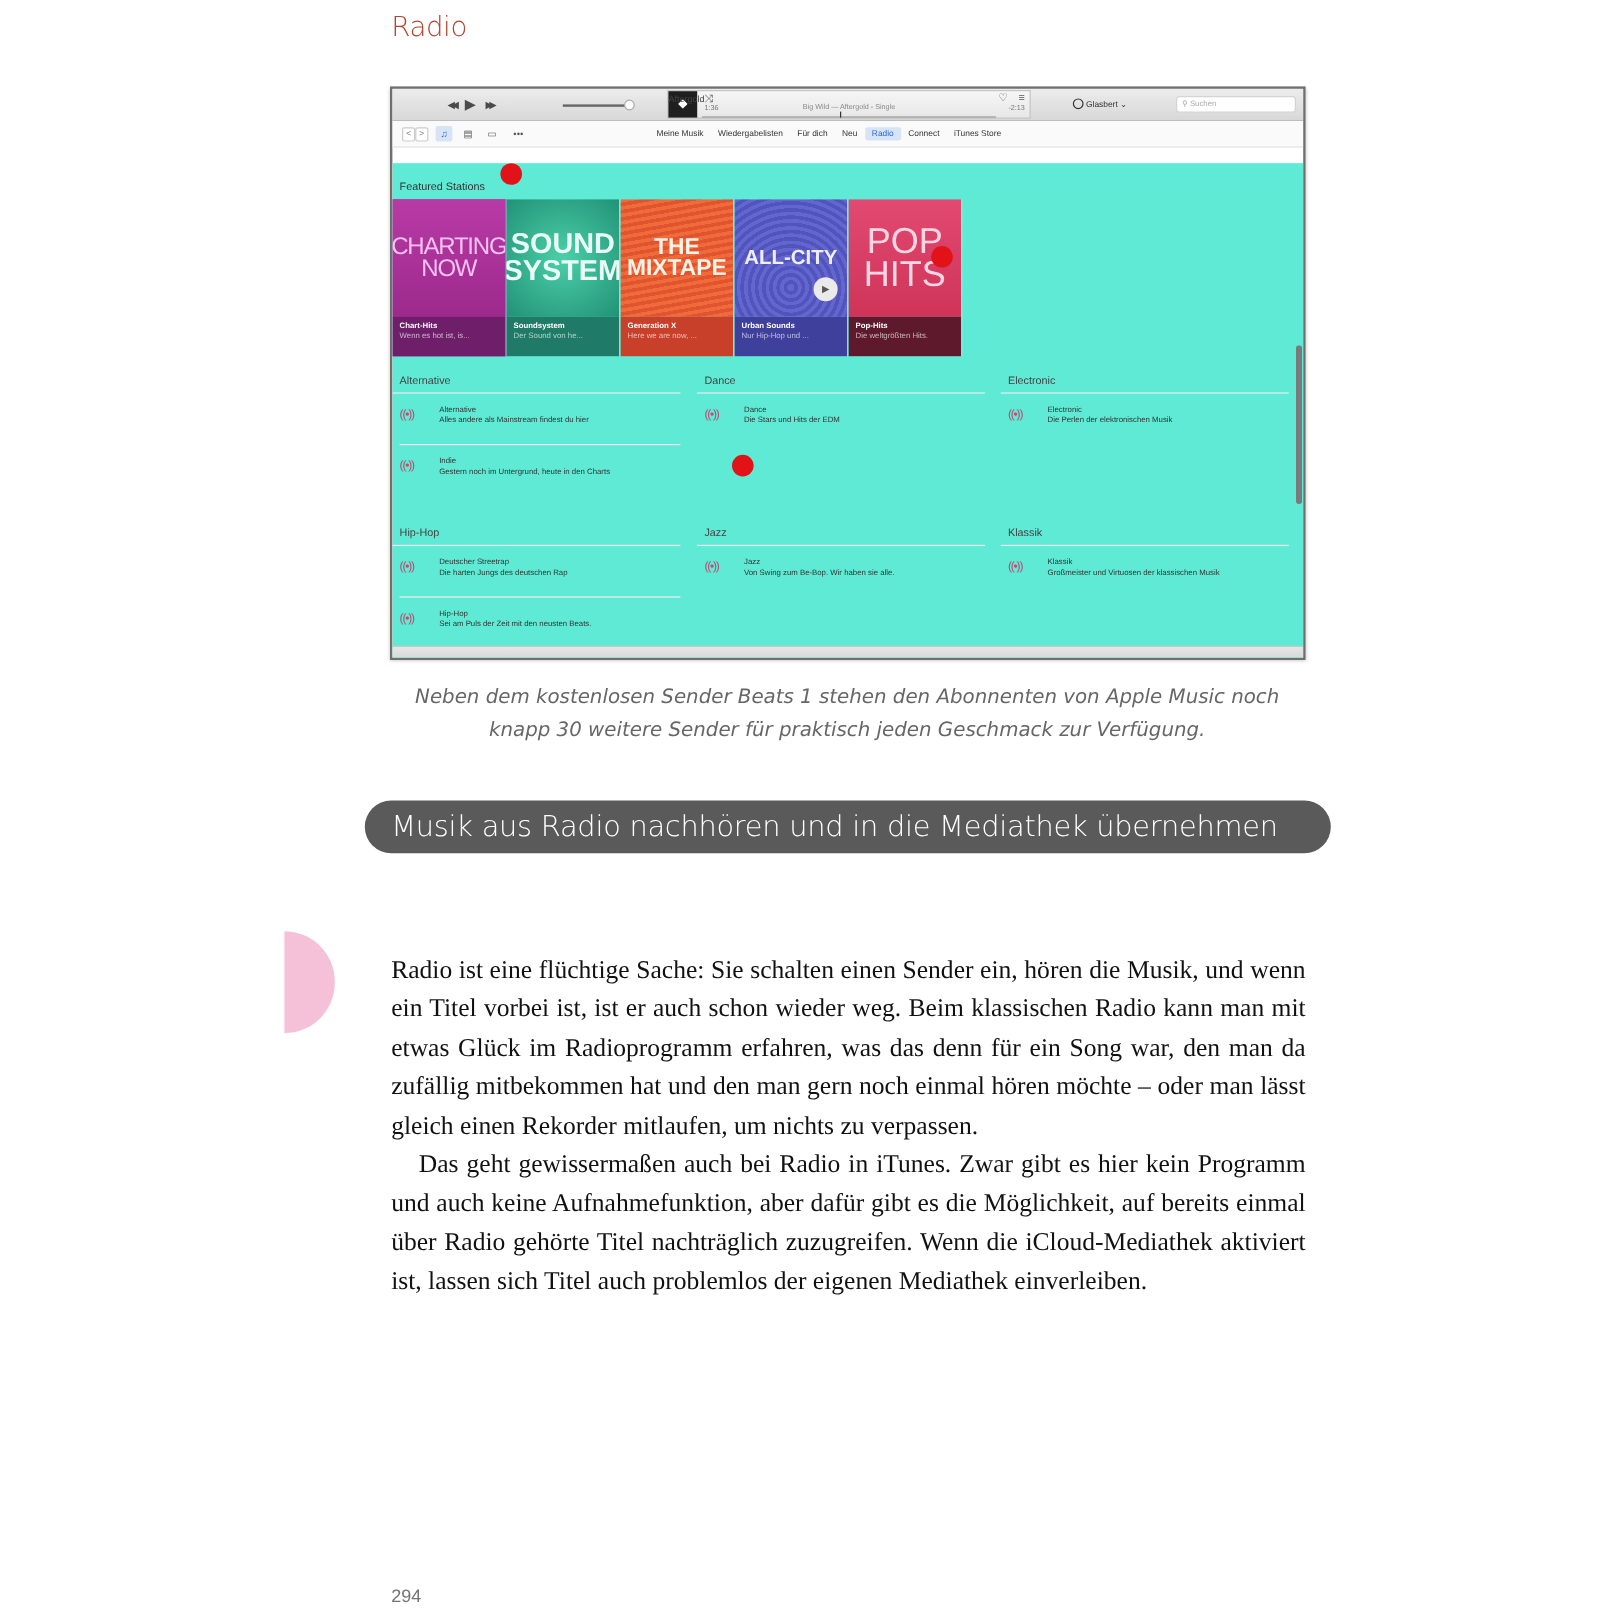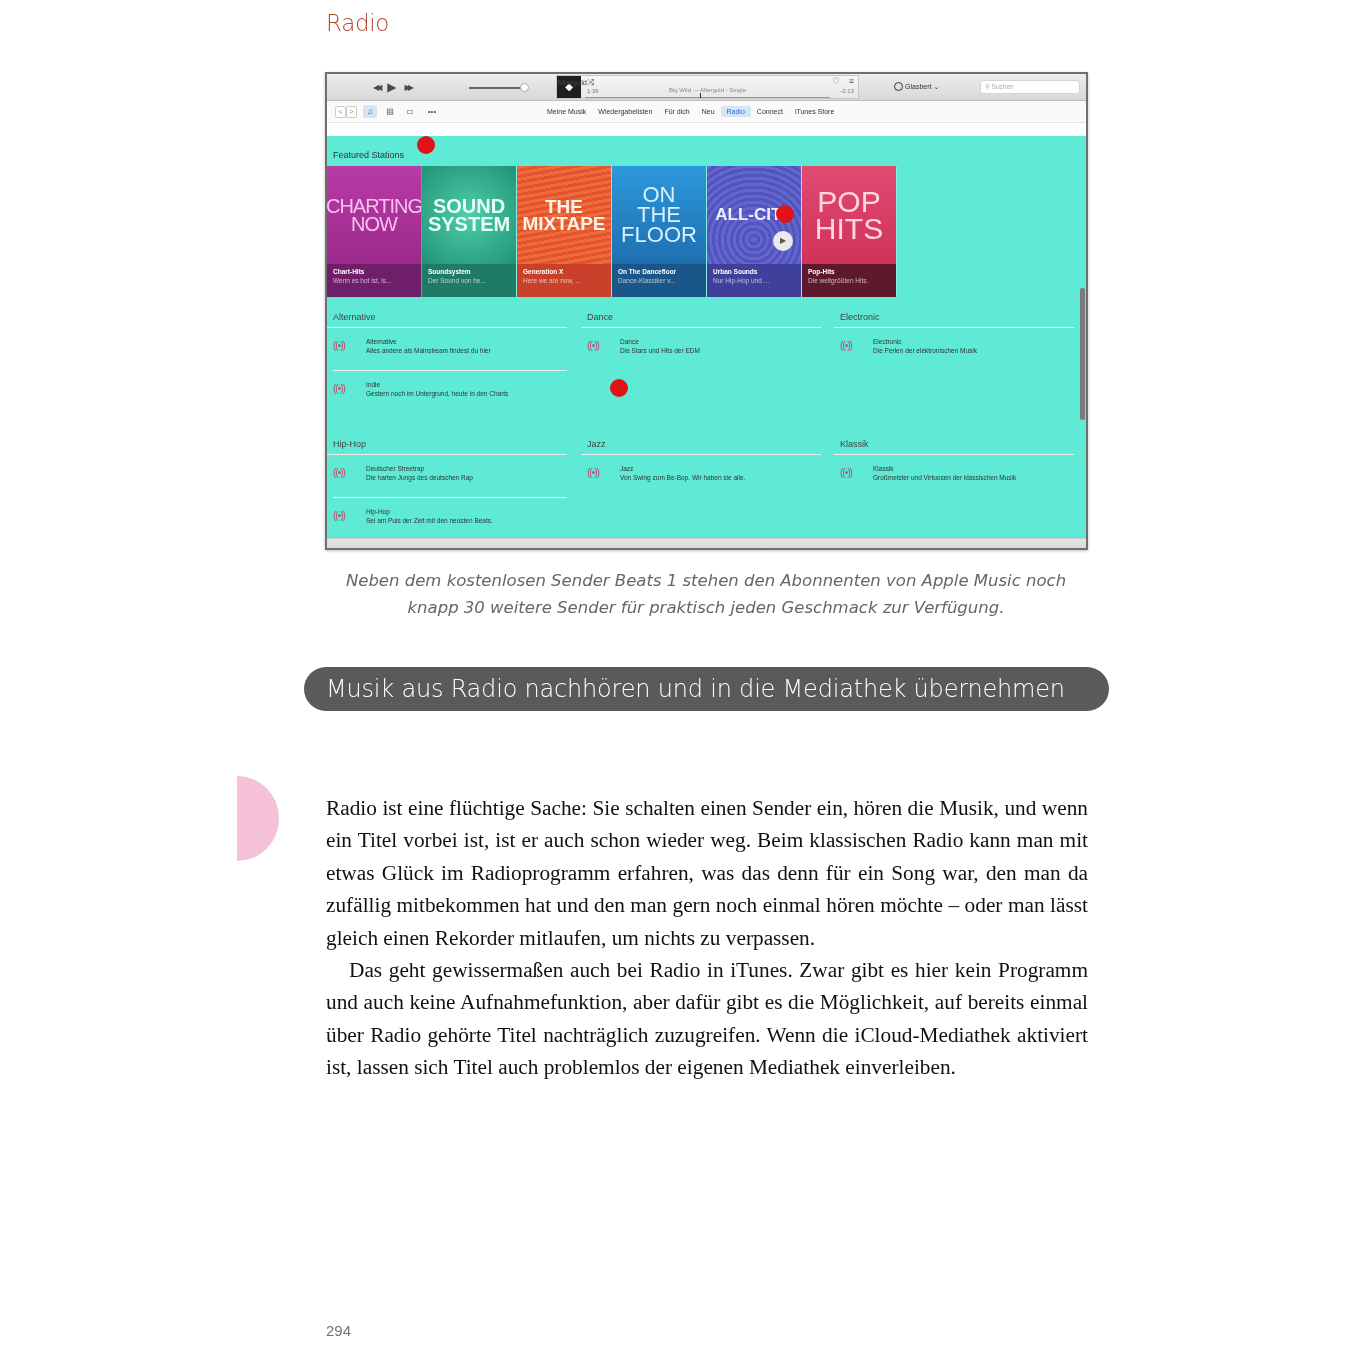--- a/index.html
+++ b/index.html
@@ -134,38 +134,31 @@
     <div class="featured-label">Featured Stations</div>
     <div class="tiles">
       <div class="tile" style="background:#b2339f">
         <div class="tile-art" style="background:linear-gradient(#b93aa6,#9c2a8c);font-weight:normal;font-size:20px;letter-spacing:-1px;padding:0 8px;color:#f7c0f0">CHARTING NOW</div>
         <div class="tile-cap" style="background:#6f1f6a">
           <div class="tile-name">Chart-Hits</div>
           <div class="tile-desc">Wenn es hot ist, is...</div>
         </div>
       </div>
       <div class="tile">
-        <div class="tile-art" style="background:radial-gradient(circle at 50% 50%,#4ccfa9,#219276);font-size:20px;padding:0 8px;color:#e8fff6">SOUND SYSTEM</div>
+        <div class="tile-art" style="background:radial-gradient(circle at 50% 50%,#4ccfa9,#219276);font-size:24px;padding:0 8px;color:#e8fff6">SOUND SYSTEM</div>
         <div class="tile-cap" style="background:#1f7b68">
           <div class="tile-name">Soundsystem</div>
           <div class="tile-desc">Der Sound von he...</div>
         </div>
       </div>
       <div class="tile">
         <div class="tile-art" style="background:repeating-linear-gradient(170deg,#ef6b39 0 3px,#e25430 3px 6px);font-size:19px;padding:16px 6px;color:#fff3e6">THE MIXTAPE</div>
         <div class="tile-cap" style="background:#c8402a">
           <div class="tile-name">Generation X</div>
           <div class="tile-desc">Here we are now, ...</div>
-        </div>
-      </div>
-      <div class="tile">
-        <div class="tile-art" style="background:linear-gradient(#2c98da,#1f6fb0);font-weight:normal;font-size:22px;padding:0 10px;color:#d7f0ff">ON THE FLOOR</div>
-        <div class="tile-cap" style="background:#1a5788">
-          <div class="tile-name">On The Dancefloor</div>
-          <div class="tile-desc">Dance-Klassiker v...</div>
         </div>
       </div>
       <div class="tile">
         <div class="tile-art" style="background:repeating-radial-gradient(circle at 50% 75%,#6466cf 0 3px,#5254bb 3px 6px);font-size:17px;color:#eef">ALL-CITY</div>
         <div class="play-btn">▶</div>
         <div class="more-badge"></div>
         <div class="tile-cap" style="background:#3f3f9c">
           <div class="tile-name">Urban Sounds</div>
           <div class="tile-desc">Nur Hip-Hop und ...</div>
         </div>

